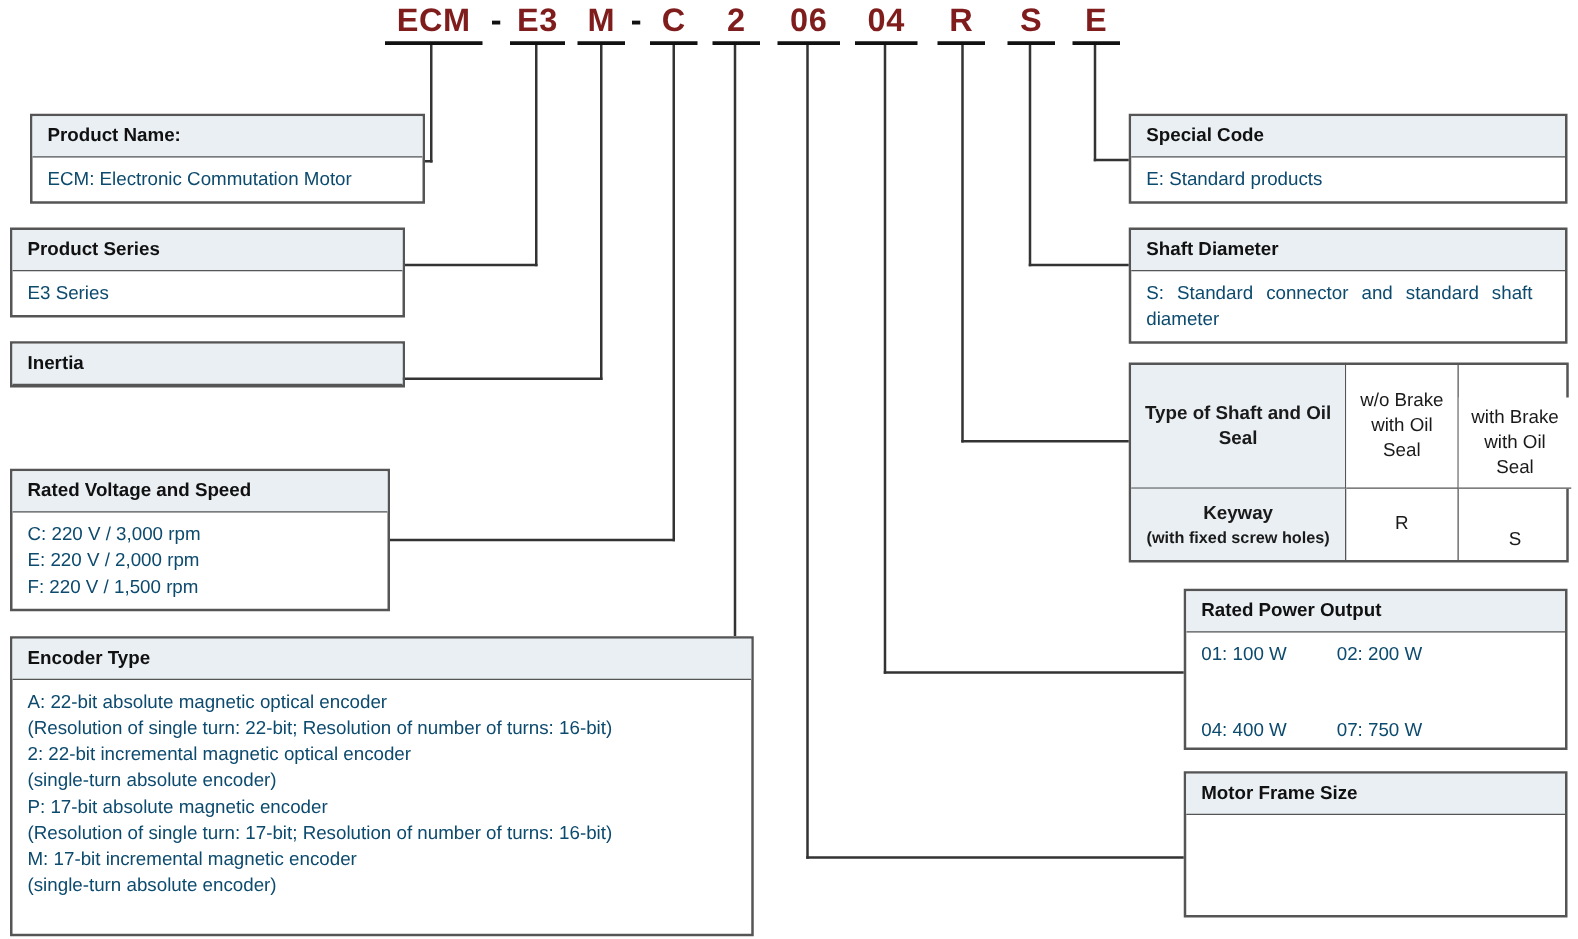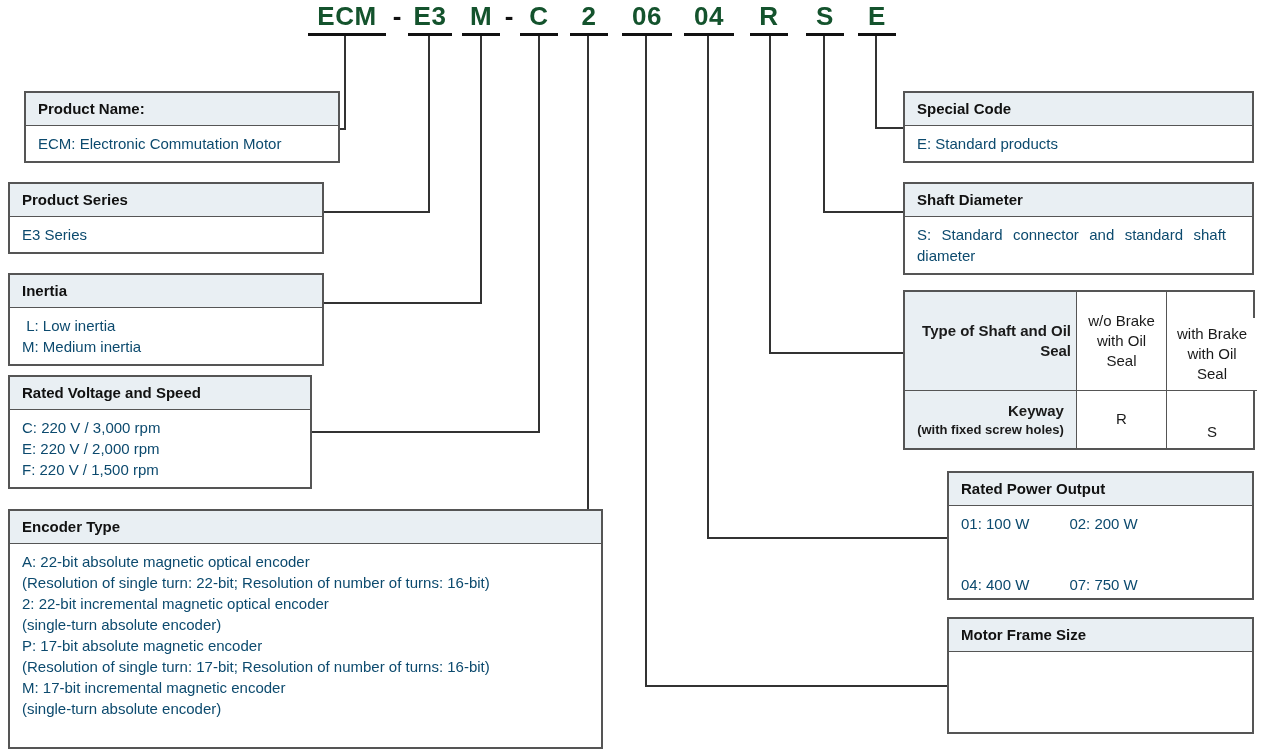--- a/index.html
+++ b/index.html
@@ -11,21 +11,21 @@
     overflow:hidden;
     position:relative;
   }
   #stage{position:absolute;left:0;top:0;width:1262px;height:751px;}
 
   
   .code-row{position:absolute;top:0;left:0;width:1262px;height:46px;}
   .code-seg{
     position:absolute;top:1px;
     font-size:26px;font-weight:bold;letter-spacing:.5px;
-    text-align:center;line-height:30px;color:#14532d;
+    text-align:center;line-height:30px;color:#7f1d1d;
   }
   .code-seg.u{border-bottom:3px solid #111;padding-bottom:2px;}
   .code-dash{
     position:absolute;top:1px;font-size:26px;font-weight:bold;
     line-height:30px;color:#111;text-align:center;
   }
 
   
   .v{position:absolute;width:2px;background:#333;}
   .h{position:absolute;height:2px;background:#333;}
@@ -62,21 +62,21 @@
   
   .tbl{position:absolute;border:2px solid #555;box-sizing:border-box;background:#fff;
        display:grid;grid-template-columns:172px 90px 90px;}
   .tbl .c{
     border-right:1px solid #555;border-bottom:1px solid #555;
     box-sizing:border-box;display:flex;align-items:center;justify-content:center;
     text-align:center;font-size:15px;line-height:20px;padding:4px 5px;
   }
   .tbl .c.last{border-right:none;margin-top:26px;}
   .tbl .c.bot{border-bottom:none;}
-  .tbl .hd2{background:#e9eff3;font-weight:bold;text-align:right;}
+  .tbl .hd2{background:#e9eff3;font-weight:bold;}
   .tbl .small{font-size:13px;font-weight:bold;line-height:17px;}
   .tbl .plainhdr{background:#fff;font-weight:normal;}
 </style>
 </head>
 <body>
 
 <div id="stage">
 
   <div class="code-row">
     <div class="code-seg u" style="left:308px;width:78px;">ECM</div>
@@ -131,24 +131,20 @@
 
   <div class="box" style="left:8px;top:182px;width:316px;">
     <div class="hd">Product Series</div>
     <div class="bd">
       <div class="ln">E3 Series</div>
     </div>
   </div>
 
   <div class="box" style="left:8px;top:273px;width:316px;">
     <div class="hd">Inertia</div>
-    <div class="bd">
-      <div class="ln"> L: Low inertia</div>
-      <div class="ln">M: Medium inertia</div>
-    </div>
   </div>
 
   <div class="box" style="left:8px;top:375px;width:304px;">
     <div class="hd">Rated Voltage and Speed</div>
     <div class="bd">
       <div class="ln">C: 220 V / 3,000 rpm</div>
       <div class="ln">E: 220 V / 2,000 rpm</div>
       <div class="ln">F: 220 V / 1,500 rpm</div>
     </div>
   </div>

